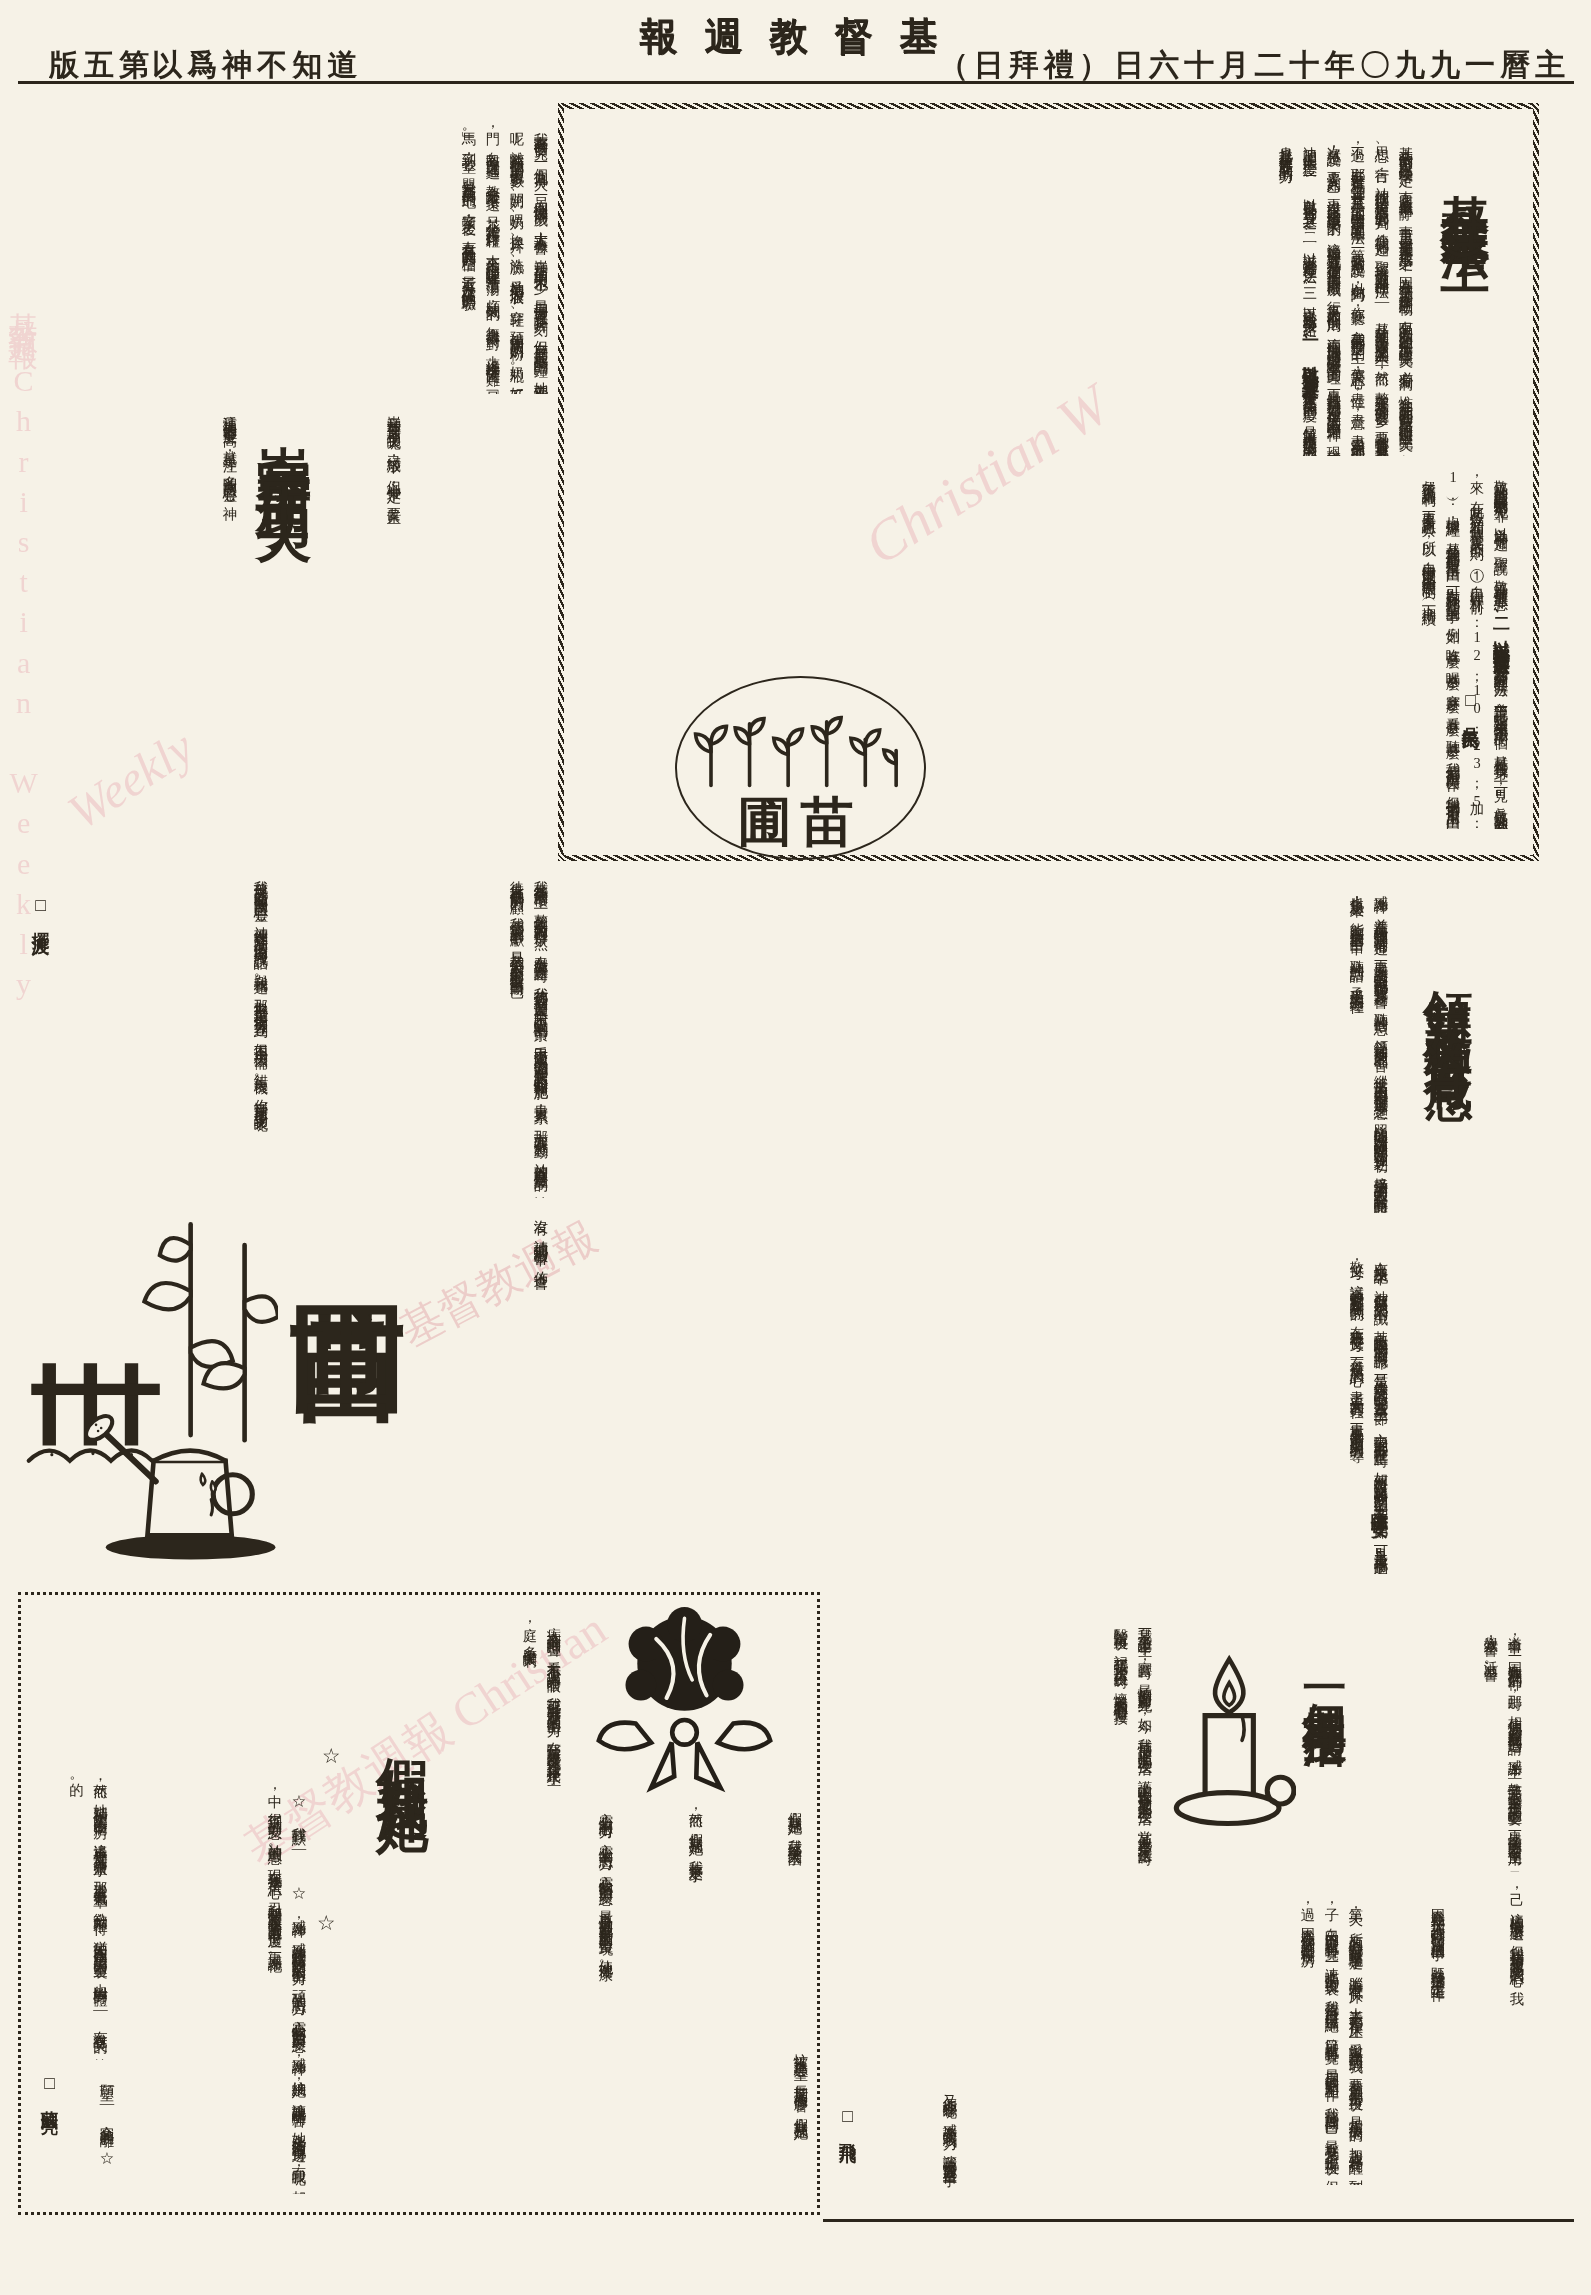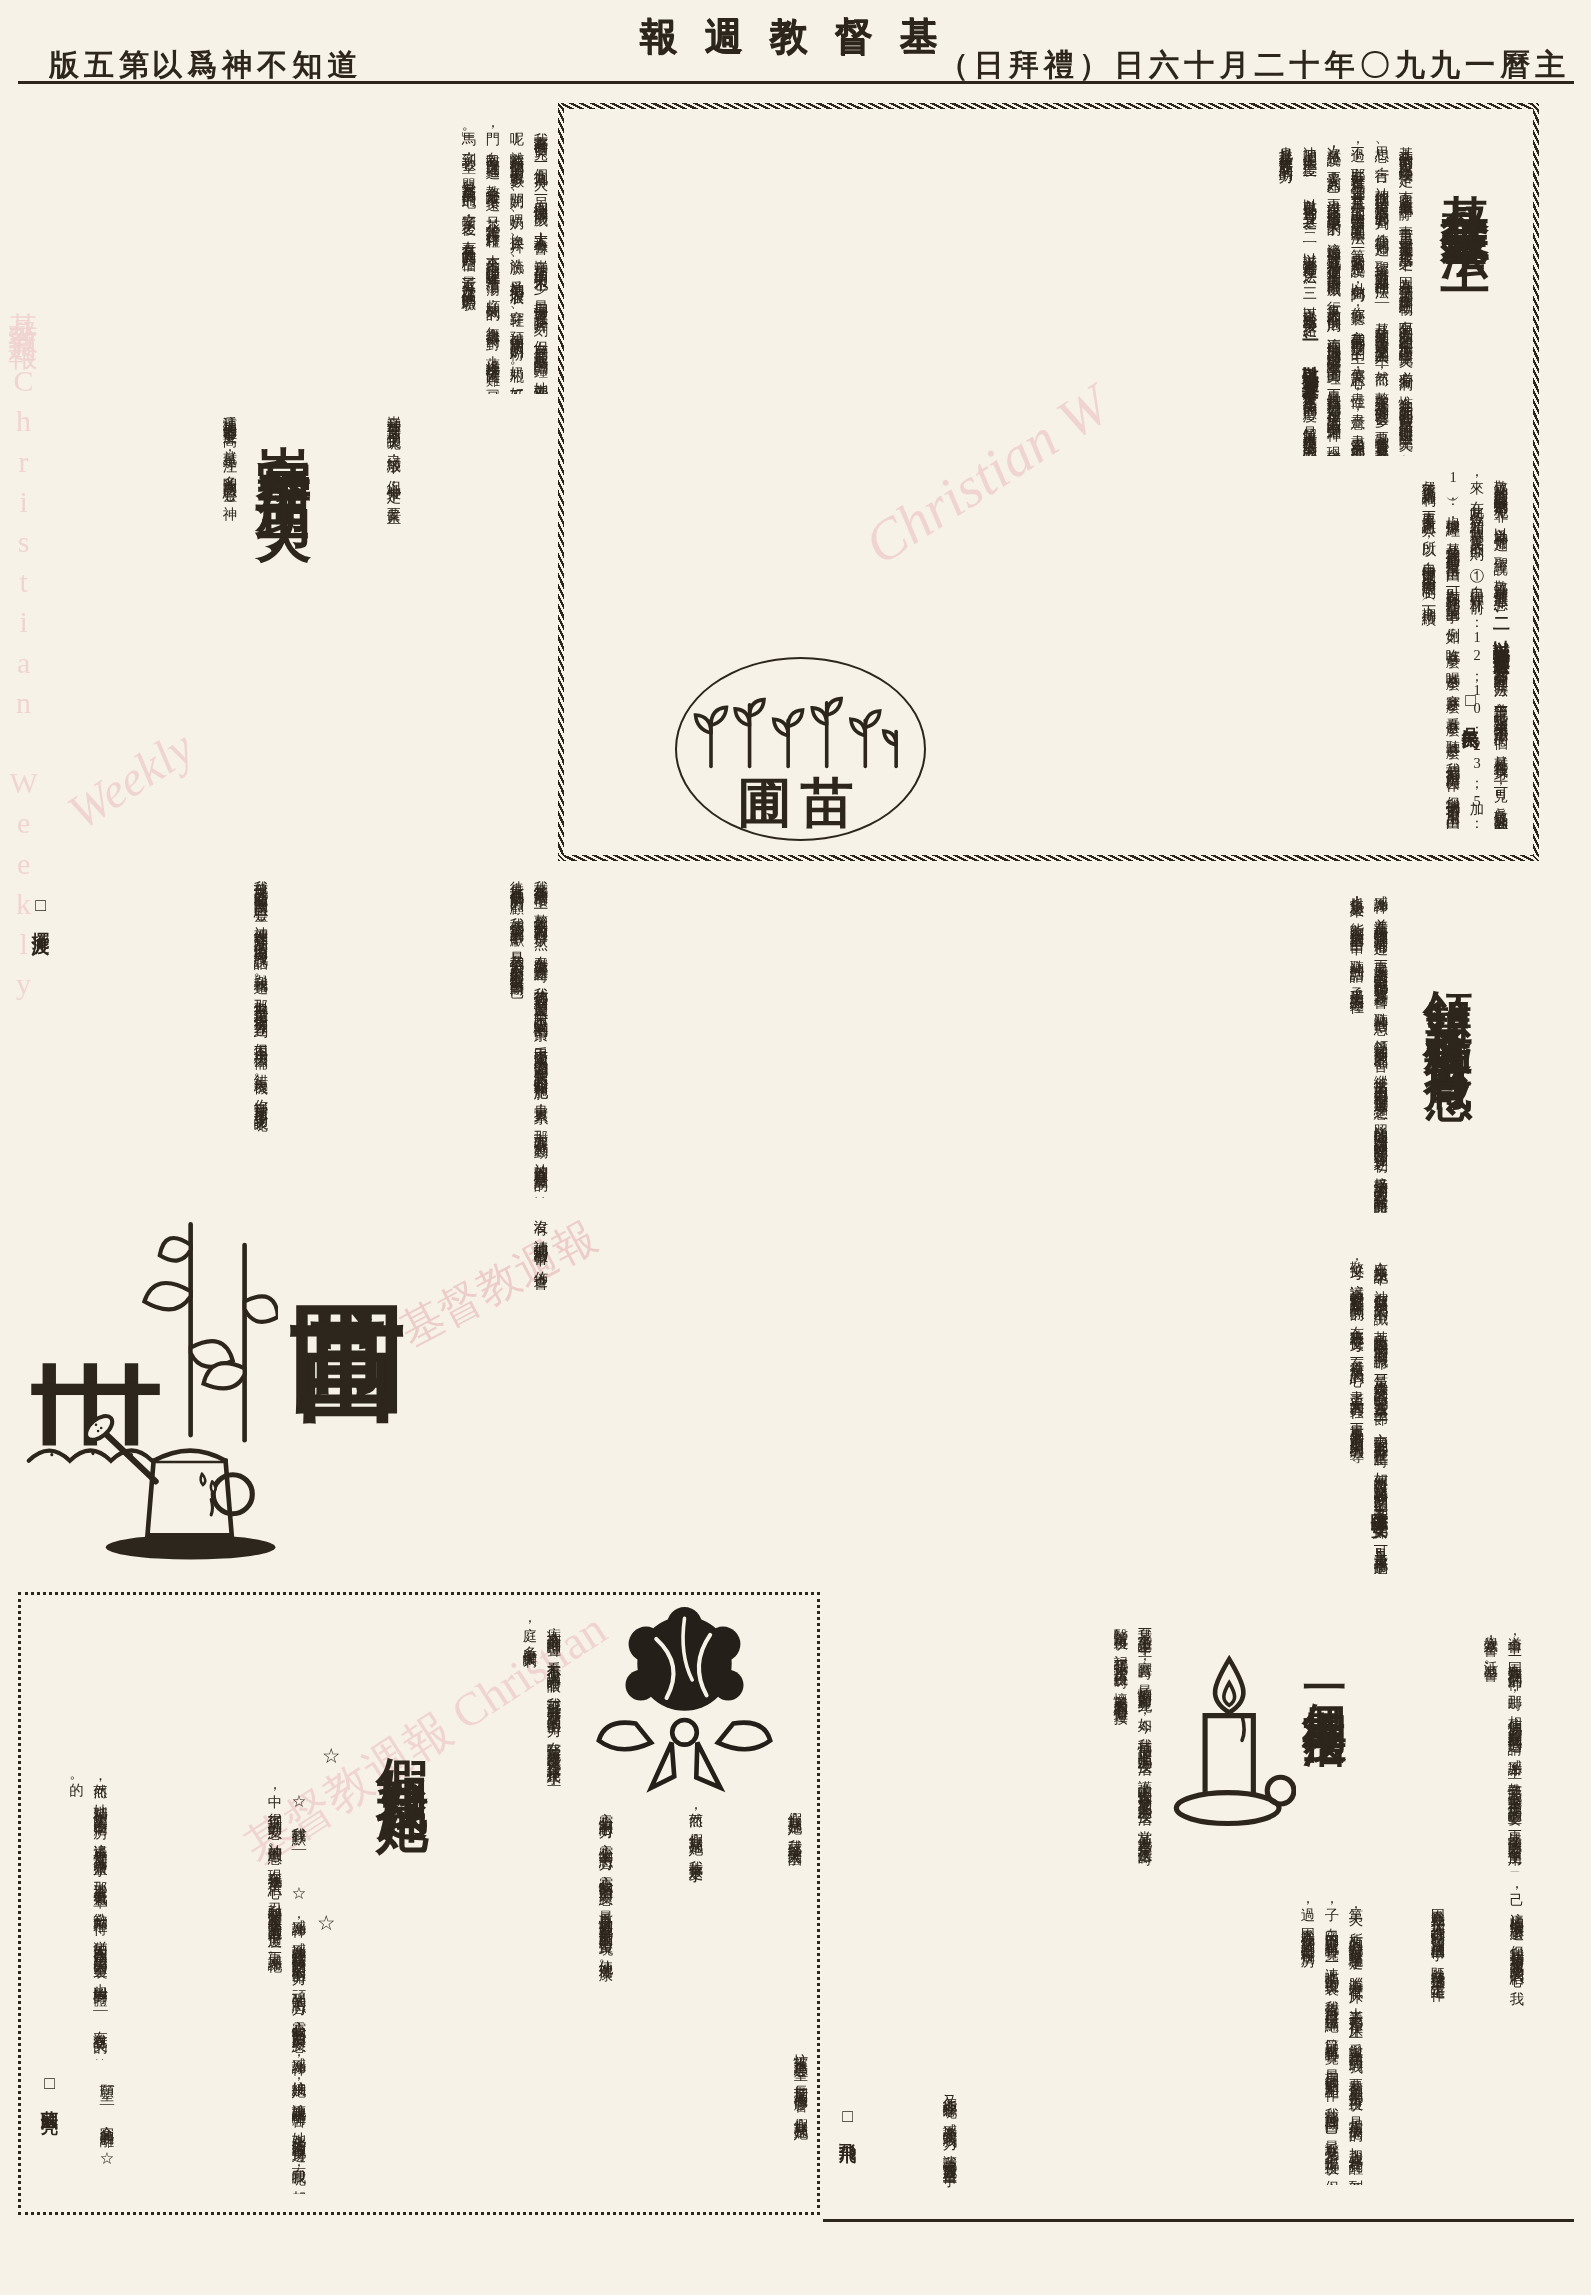--- a/index.html
+++ b/index.html
@@ -65,21 +65,21 @@
   <div class="blk v byline" style="left:896px;top:581px;height:144px;">□吳振民</div>
 
   <div class="blk v body-t" style="left:36px;top:26px;width:818px;height:321px;">
     <span>基本法的制定可說已塵埃落定，表面上反應似乎平靜，事實上另一場屬靈風暴正在成形之中，因為基本法是神人合作的產物，有限的人所制定的律法無論怎樣完美，必有漏洞；惟全知全能的神的智慧所啓示的律法無限完美，包括了我們的思想、言行；神的律法帶給世人無瑕疵的審判，使我們知道，聖經所指引的乃是神的律法——基督徒的基本法去建立豐盛的人生。</span><span>然而，整本聖經涉及的眞理甚多，要融會貫通實非易事，不過，主耶穌曾在馬可福音十二章廿八至三十一節的話中透露了聖經的基本法：第一要緊的就是說：以色列阿，你要聽，主我們的神是獨一的主，你要盡心，盡性，盡意，盡力愛主你的神，其次就是說，要愛人如己，再沒有比這兩條誡命更大的了。這幾節聖經就成為基督徒信仰生活的最高權威，行事為人的兩個法則，這兩個法則就演繹成聖經中萬千的眞理，更具體指引我們如何在每天的生活中榮耀神，現分享這兩個法則所啓迪的三個人生態度：一、以敷畏神爲立身之基。二、以誠愛人爲處世之法。三、以正愛己爲得榮之路。</span><b class="sect">一、以敬畏神爲立身之基</b><span>這是基督徒人生最優先的態度，是解決人生種種困惑的出路，也是基督徒得勝罪惡的助力，</span>
   </div>
 
   <div class="blk v body-t" style="left:36px;top:360px;width:913px;height:360px;">
     <span>敬畏神的態度提醒我們不可犯罪，以爲神不知道，聖經說：敬畏神在乎恨惡罪惡。</span><b class="sect">二、以誠愛人爲處世之法</b><span>眞誠地愛人乃榮神的具體方法。主曾說把一點涼水給弟兄中最小的一個，就是作在我身上。可見，眞敬畏神的必定有眞誠的愛流露出來，在此向各位介紹四個基督愛人的原則：①自由律（林前6：12；10：23；加5：1）：根據聖經，基督使我們在眞理中享得自由。可以有權利作一些合理的事。例如：吃甚麼？喝甚麼？穿甚麼？看甚麼？聽甚麼？我們都有自由去作。但我們切不可濫用自由，因爲基督徒不單講權利，更要多講恩典，所以，自由律受以下三個律所限制。</span><span>（下期待續）</span>
   </div>
 
-  <div class="logo-circle" style="left:111px;top:548px;width:247px;height:180px;">
+  <div class="logo-circle" style="left:111px;top:567px;width:247px;height:180px;">
     <svg width="216" height="93" viewBox="0 0 420 180">
       <g stroke="#2c261c" stroke-width="7" fill="none" stroke-linecap="round">
         <path d="M35 160 V70"></path>
           <path d="M35 95 q-28 -8 -30 -35 q30 2 30 35"></path>
           <path d="M35 80 q28 -8 30 -35 q-30 2 -30 35"></path>
         <path d="M110 160 V40"></path>
           <path d="M110 80 q-26 -6 -28 -32 q28 2 28 32"></path>
           <path d="M110 62 q26 -6 28 -32 q-28 2 -28 32"></path>
         <path d="M185 160 V70"></path>
           <path d="M185 100 q-26 -6 -28 -32 q28 2 28 32"></path>

